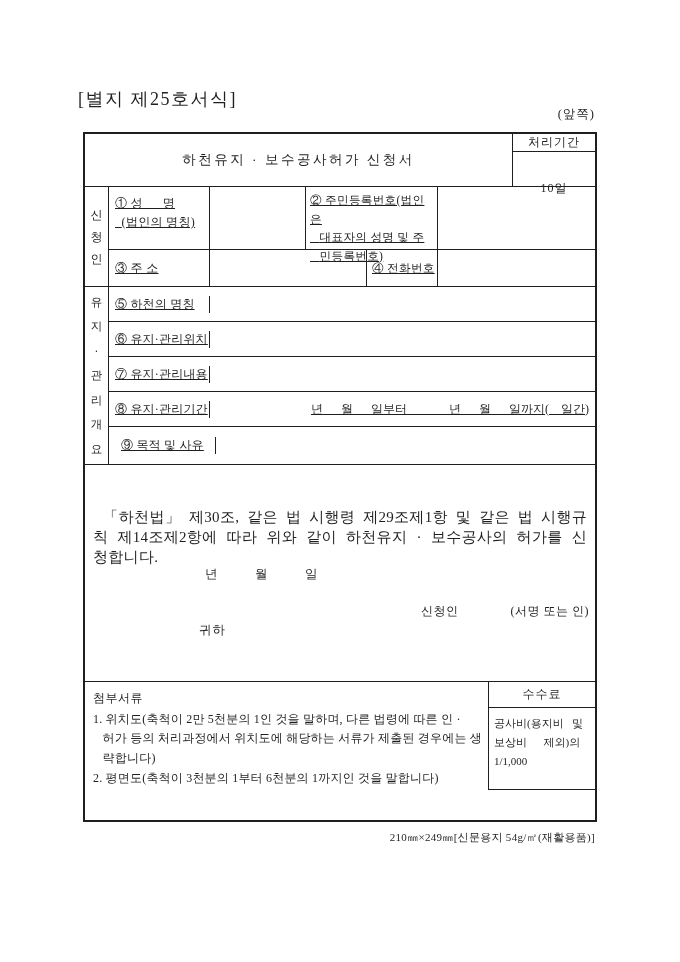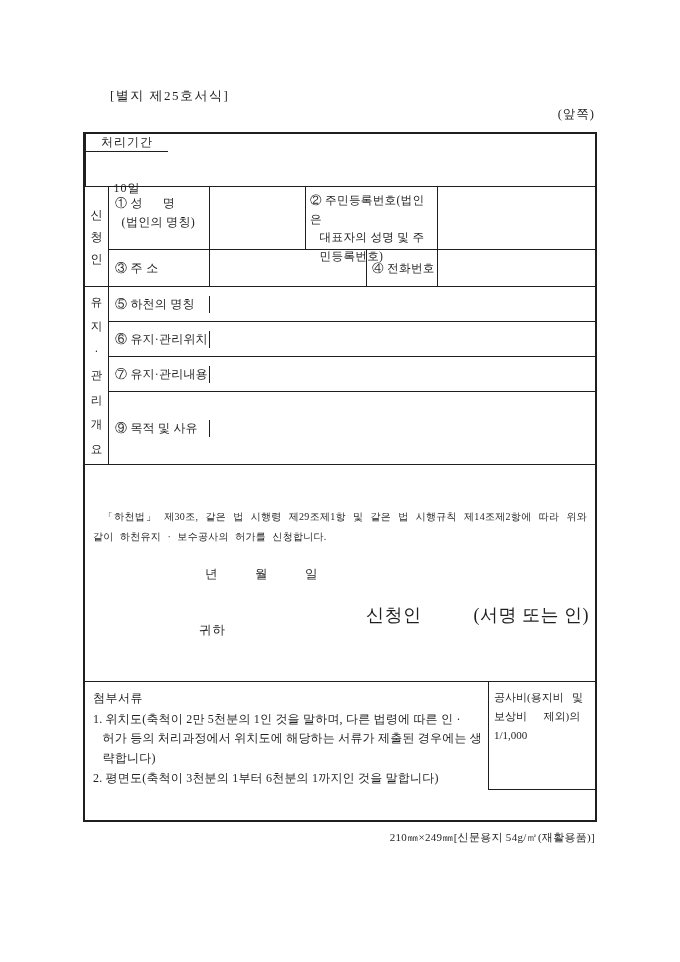--- a/index.html
+++ b/index.html
@@ -3,21 +3,21 @@
 <meta charset="utf-8">
 <style>
   html,body { margin:0; padding:0; background:#ffffff; }
   .sheet {
     position:relative; width:680px; height:962px; background:#ffffff;
     font-family:"Liberation Serif","DejaVu Serif",serif;
     color:#1f1f1f; overflow:hidden;
   }
   .sheet * { box-sizing:border-box; }
 
-  .form-code { position:absolute; left:78px; top:87px; font-size:13px; letter-spacing:1.5px;margin-left:32px; }
+  .form-code { position:absolute; left:78px; top:87px; font-size:18px; letter-spacing:1.5px; }
   .side-label { position:absolute; top:106px; right:85px; font-size:12.5px; letter-spacing:1px; }
 
   .main-box {
     position:absolute; left:83px; top:132px; width:514px; height:690px;
     border:2px solid #1f1f1f; display:flex; flex-direction:column;
   }
 
   
   .sec-header { height:53px; display:flex; border-bottom:1px solid #1f1f1f; flex:none; }
   .title-cell { flex:1; display:flex; align-items:center; justify-content:center;
@@ -31,52 +31,52 @@
   
   .sec-row { display:flex; flex:none; border-bottom:1px solid #1f1f1f; }
   .sec-applicant { height:100px; }
   .sec-maint { height:178px; }
   .vlabel { width:24px; border-right:1px solid #1f1f1f; display:flex; align-items:center;
             justify-content:center; text-align:center; font-size:12px;
             white-space:pre-line; }
   .vlabel.three { line-height:22px; }
   .vlabel.seven { line-height:24.5px; font-size:11.5px; }
 
-  .rows-col { flex:1; display:flex; flex-direction:column; }
+  .rows-col { flex:1; display:flex; flex-direction:column;text-decoration:underline; }
   .row-a { height:63px; border-bottom:1px solid #1f1f1f; display:flex; flex:none; }
   .row-b { flex:1; display:flex; }
 
   .cell { border-right:1px solid #1f1f1f; }
   .cell:last-child, .no-r { border-right:none; }
   .lab { font-size:12px; letter-spacing:0.3px; }
   .pad { padding:7px 3px 0 6px; white-space:pre-wrap; line-height:19px; }
   .cl-name { width:101px; }
   .cv-name { width:96px; }
   .cl-rrn  { width:132px; font-size:11.6px; padding:5px 2px 0 4px; line-height:18.5px; }
   .cv-rrn  { flex:1; }
   .cl-addr { width:101px; display:flex; align-items:center; padding-left:6px; }
   .cv-addr { width:157px; }
   .cl-tel  { width:71px; display:flex; align-items:center; padding-left:5px; font-size:11.6px; }
   .cv-tel  { flex:1; }
 
   .m-row { display:flex; flex:none; border-bottom:1px solid #1f1f1f; height:35px;align-items:center; }
-  .m-row.last { flex:1; border-bottom:none; height:auto; }
+  .m-row.last { flex:1; border-bottom:none; height:auto;margin-left:6px; }
   .m-label { width:101px; border-right:1px solid #1f1f1f; display:flex; align-items:center;
              padding-left:6px; font-size:12px; letter-spacing:0.2px; }
   .m-value { flex:1; display:flex; align-items:center; }
   .m-value.period { justify-content:flex-end; padding-right:6px; white-space:pre; font-size:12px; }
 
   
   .sec-body { flex:1; border-bottom:1px solid #1f1f1f; position:relative; }
-  .decl-par { position:absolute; top:42px; left:8px; right:8px; font-size:10px;
+  .decl-par { position:absolute; top:42px; left:8px; right:8px; font-size:15px;
               line-height:20px; text-align:justify; word-spacing:3.5px; text-indent:10px;
               letter-spacing:0.3px; }
   .decl-date { position:absolute; top:101px; left:120px; white-space:pre; font-size:12.5px; }
   .decl-sign { position:absolute; top:138px; right:6px; display:flex; gap:52px;
-               font-size:18px; letter-spacing:0.5px; }
+               font-size:12px; letter-spacing:0.5px; }
   .decl-recipient { position:absolute; top:157px; left:114px; font-size:12.5px; letter-spacing:1px; }
 
   
   .sec-bottom { height:138px; flex:none; position:relative; }
   .att { position:absolute; left:8px; top:7px; width:398px; font-size:12px; line-height:19.5px; }
   .att-title { letter-spacing:0.5px; }
   .att-item { white-space:pre-wrap; margin-top:1px; letter-spacing:0.2px; }
   .fee-box { position:absolute; right:0; top:0; width:107px; height:108px;
              border-left:1px solid #1f1f1f; border-bottom:1px solid #1f1f1f; }
   .fee-title { height:26px; border-bottom:1px solid #1f1f1f; display:flex; align-items:center;
@@ -89,20 +89,21 @@
 <body>
 
 <div class="sheet">
 
   <div class="form-code">[별지  제25호서식]</div>
   <div class="side-label">(앞쪽)</div>
 
   <div class="main-box">
 
     <div class="sec-header">
+      <div class="title-cell">하천유지 · 보수공사허가 신청서</div>
       <div class="pt-col">
         <div class="pt-label">처리기간</div>
         <div class="pt-value">10일</div>
       </div>
     </div>
 
     <div class="sec-row sec-applicant">
       <div class="vlabel three">신
 청
 인</div>
@@ -139,20 +140,24 @@
           <div class="m-value"></div>
         </div>
         <div class="m-row">
           <div class="m-label">⑥ 유지·관리위치</div>
           <div class="m-value"></div>
         </div>
         <div class="m-row">
           <div class="m-label">⑦ 유지·관리내용</div>
           <div class="m-value"></div>
         </div>
+        <div class="m-row">
+          <div class="m-label">⑧ 유지·관리기간</div>
+          <div class="m-value period">년      월      일부터              년      월      일까지(    일간)</div>
+        </div>
         <div class="m-row last">
           <div class="m-label">⑨ 목적 및 사유</div>
           <div class="m-value"></div>
         </div>
       </div>
     </div>
 
     <div class="sec-body">
       <div class="decl-par">「하천법」 제30조, 같은 법 시행령 제29조제1항 및 같은 법 시행규칙 제14조제2항에 따라 위와 같이 하천유지 · 보수공사의 허가를 신청합니다.</div>
       <div class="decl-date">년            월            일</div>
@@ -165,20 +170,21 @@
 
     <div class="sec-bottom">
       <div class="att">
         <div class="att-title">첨부서류</div>
         <div class="att-item">1. 위치도(축척이 2만 5천분의 1인 것을 말하며, 다른 법령에 따른 인 ·
    허가 등의 처리과정에서 위치도에 해당하는 서류가 제출된 경우에는 생
    략합니다)</div>
         <div class="att-item">2. 평면도(축척이 3천분의 1부터 6천분의 1까지인 것을 말합니다)</div>
       </div>
       <div class="fee-box">
+        <div class="fee-title">수수료</div>
         <div class="fee-value">공사비(용지비   및
 보상비      제외)의
 1/1,000</div>
       </div>
     </div>
 
   </div>
 
   <div class="footer-note">210㎜×249㎜[신문용지 54g/㎡(재활용품)]</div>
 

